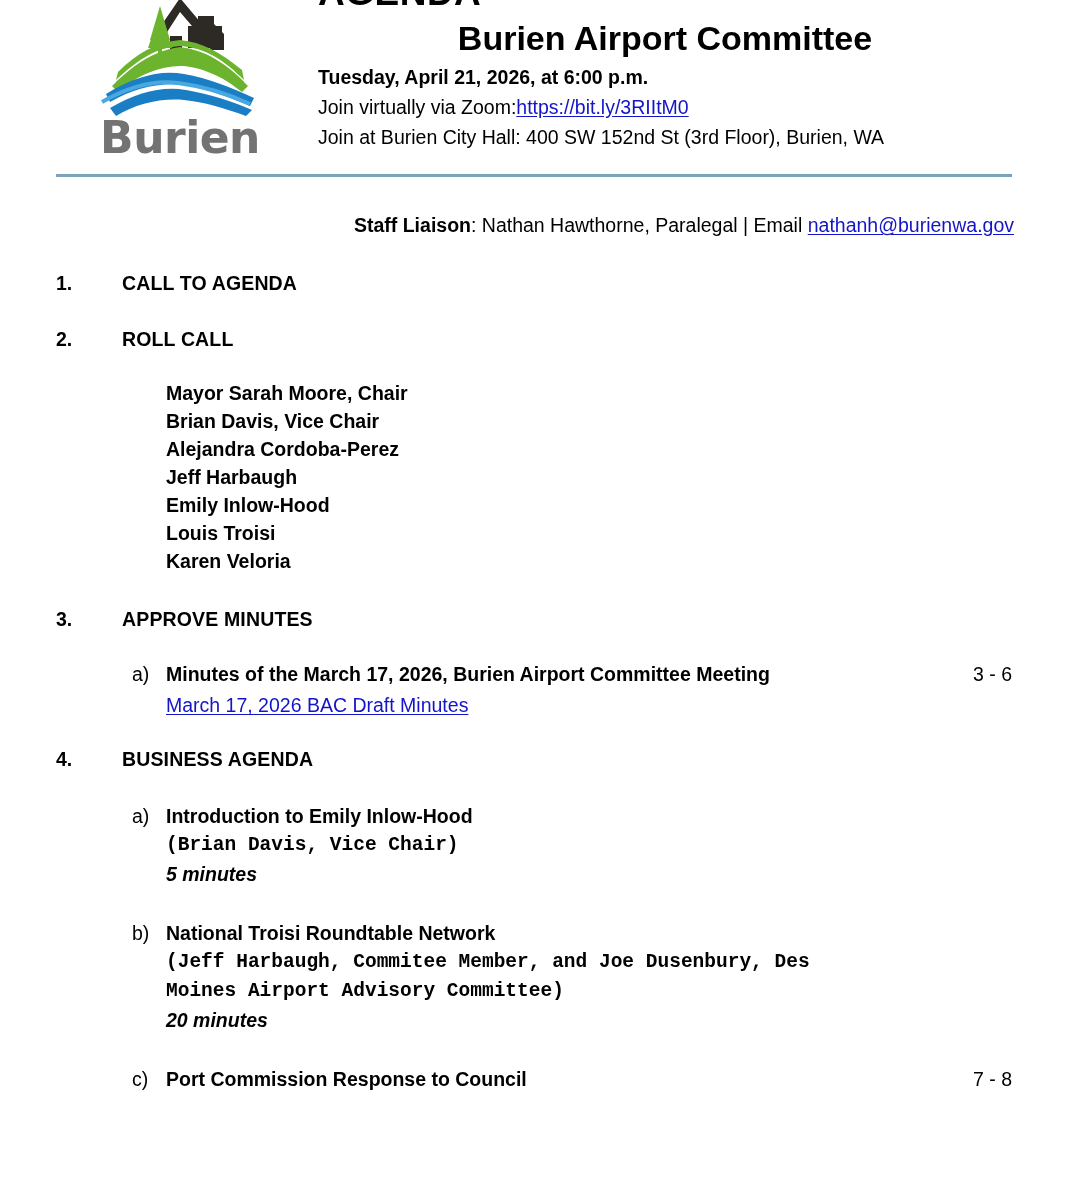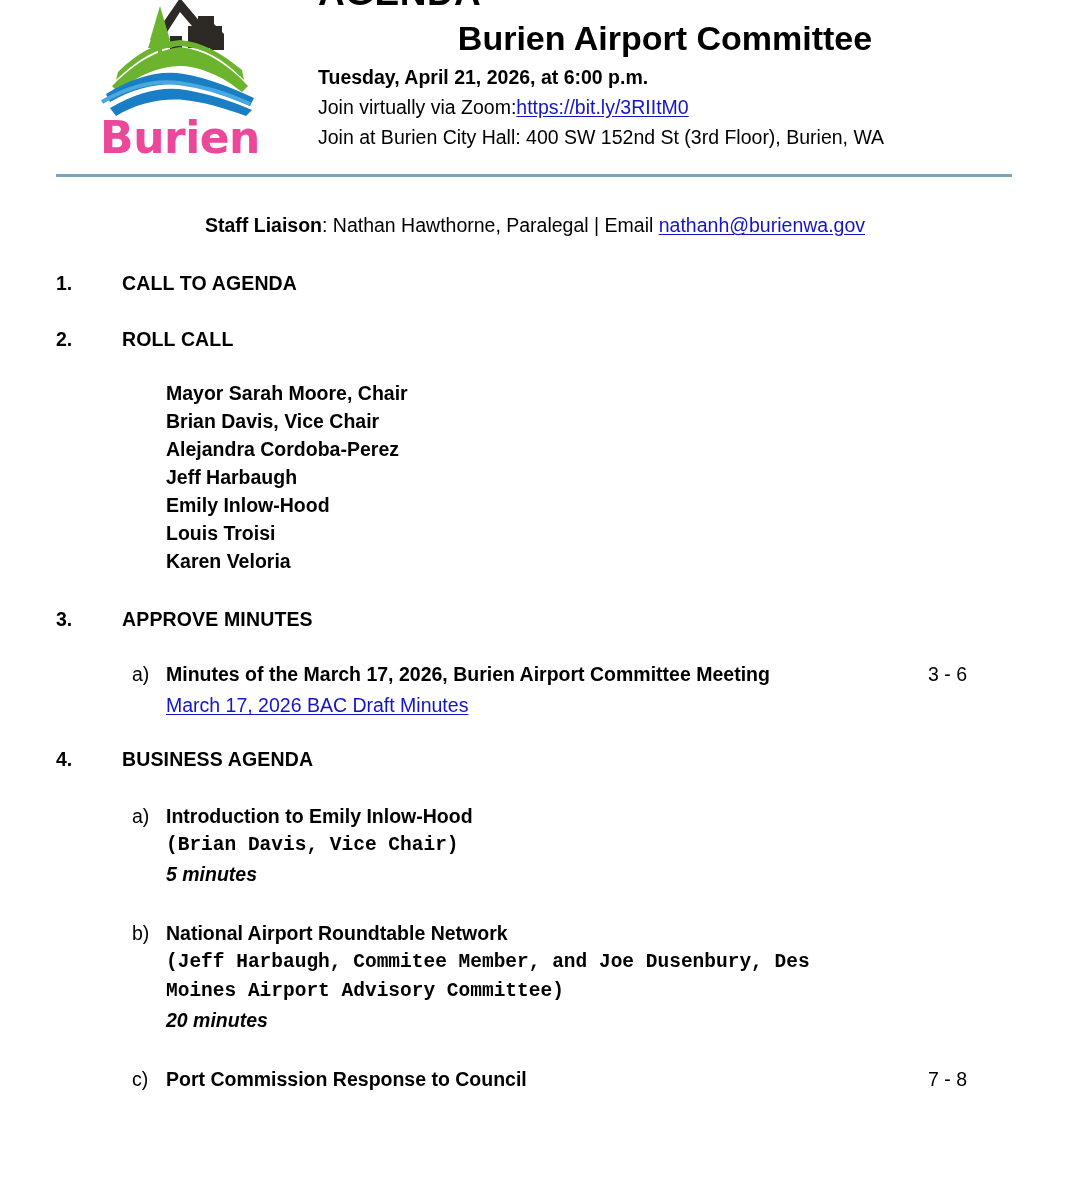--- a/index.html
+++ b/index.html
@@ -44,21 +44,21 @@
     width: 176px;
     height: 124px;
     display: block;
   }
   .logo-word {
     font-family: "DejaVu Sans", sans-serif;
     font-weight: 700;
     font-size: 44px;
     line-height: 1;
     letter-spacing: -0.5px;
-    color: #ec4899;
+    color: #737373;
     margin-top: -4px;
   }
 
   .header-text {
     flex: 1 1 auto;
     padding-top: 0px;
     padding-left: 14px;
   }
   .doc-kicker {
     font-weight: 700;
@@ -96,21 +96,21 @@
   }
 
   .rule {
     margin: 14px 0 0 56px;
     width: 956px;
     height: 3px;
     background: #7ba3bc;
   }
 
   .liaison {
-    text-align: center;
+    text-align: right;
     font-size: 19.5px;
     line-height: 28px;
     margin: 34px 0 0 0;
     padding-right: 74px;
     padding-left: 56px;
   }
   .liaison b { font-weight: 700; }
 
   
   .body {
@@ -185,21 +185,21 @@
   }
   .item-duration {
     font-weight: 700;
     font-style: italic;
     font-size: 19.5px;
     line-height: 29px;
   }
   .item-pages {
     flex: 0 0 auto;
     width: 84px;
-    text-align: left;
+    text-align: right;
     font-size: 19.5px;
     line-height: 29px;
     font-weight: 400;
     white-space: nowrap;
   }
 </style>
 </head>
 <body>
 
 <div class="page">
@@ -289,21 +289,21 @@
         <div class="item-title">Introduction to Emily Inlow-Hood</div>
         <div class="item-sub">(Brian Davis, Vice Chair)</div>
         <div class="item-duration">5 minutes</div>
       </div>
       <div class="item-pages"></div>
     </div>
 
     <div class="item" style="margin-top:30px;">
       <div class="item-letter">b)</div>
       <div class="item-body">
-        <div class="item-title">National Airport Roundtable Network</div>
+        <div class="item-title">National Troisi Roundtable Network</div>
         <div class="item-sub">(Jeff Harbaugh, Commitee Member, and Joe Dusenbury, Des Moines Airport Advisory Committee)</div>
         <div class="item-duration">20 minutes</div>
       </div>
       <div class="item-pages"></div>
     </div>
 
     <div class="item" style="margin-top:30px;">
       <div class="item-letter">c)</div>
       <div class="item-body">
         <div class="item-title">Port Commission Response to Council</div>

